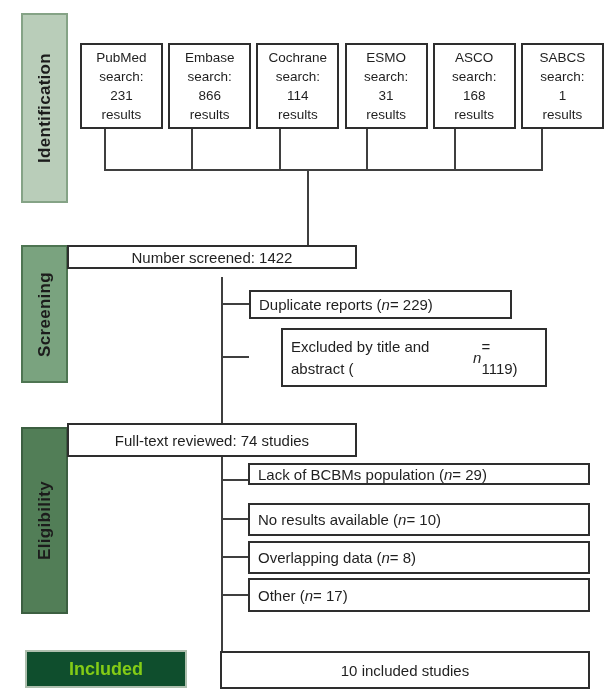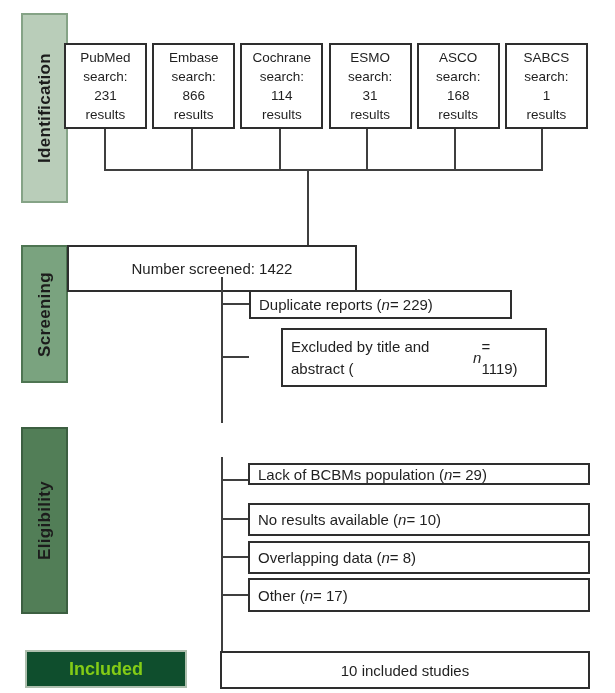--- a/index.html
+++ b/index.html
@@ -55,21 +55,21 @@
     border: 2px solid var(--box_border, #2e2e2e);
     font-size: 15px;
     display: flex;
     align-items: center;
   }
   .fbox.centered { justify-content: center; text-align: center; }
   .fbox.leftpad { padding-left: 8px; padding-right: 20px; }
   
   #source-row {
     position: absolute;
-    left: 64px; top: 43px; width: 524px; height: 86px;
+    left: 80px; top: 43px; width: 524px; height: 86px;
     display: flex; justify-content: space-between;
   }
   .source-box {
     box-sizing: border-box;
     width: 83px; height: 86px;
     background: #ffffff;
     border: 2px solid var(--box_border, #2e2e2e);
     display: flex; align-items: center; justify-content: center;
     text-align: center;
     font-size: 13.5px;
@@ -131,29 +131,30 @@
   <div class="line" style="left:104px; top:129px; width:2px; height:42px;"></div>
   <div class="line" style="left:191px; top:129px; width:2px; height:42px;"></div>
   <div class="line" style="left:279px; top:129px; width:2px; height:42px;"></div>
   <div class="line" style="left:366px; top:129px; width:2px; height:42px;"></div>
   <div class="line" style="left:454px; top:129px; width:2px; height:42px;"></div>
   <div class="line" style="left:541px; top:129px; width:2px; height:42px;"></div>
 
   <div class="line" style="left:104px; top:169px; width:439px; height:2px;"></div>
   <div class="line" style="left:307px; top:169px; width:2px; height:76px;"></div>
 
-  <div class="fbox centered" style="left:67px; top:245px; width:290px; height:47px;">Number screened: 1422</div>
+  <div class="fbox centered" style="left:67px; top:245px; width:290px; height:24px;">Number screened: 1422</div>
 
   <div class="line" style="left:221px; top:277px; width:2px; height:146px;"></div>
   <div class="line" style="left:221px; top:303px; width:28px; height:2px;"></div>
   <div class="line" style="left:221px; top:356px; width:28px; height:2px;"></div>
 
   <div class="fbox leftpad" style="left:249px; top:290px; width:263px; height:29px;">Duplicate reports (<i>n</i> = 229)</div>
   <div class="fbox leftpad" style="left:249px; top:328px; width:266px; height:59px; line-height:1.45;margin-left:32px;">Excluded by title and abstract (<i>n</i> = 1119)</div>
 
+  <div class="fbox centered" style="left:67px; top:423px; width:290px; height:34px;">Full-text reviewed: 74 studies</div>
 
   <div class="line" style="left:221px; top:457px; width:2px; height:194px;"></div>
   <div class="line" style="left:221px; top:479px; width:27px; height:2px;"></div>
   <div class="line" style="left:221px; top:518px; width:27px; height:2px;"></div>
   <div class="line" style="left:221px; top:556px; width:27px; height:2px;"></div>
   <div class="line" style="left:221px; top:594px; width:27px; height:2px;"></div>
 
   <div class="fbox leftpad" style="left:248px; top:463px; width:342px; height:22px;">Lack of BCBMs population (<i>n</i> = 29)</div>
   <div class="fbox leftpad" style="left:248px; top:503px; width:342px; height:33px;">No results available (<i>n</i> = 10)</div>
   <div class="fbox leftpad" style="left:248px; top:541px; width:342px; height:33px;">Overlapping data (<i>n</i> = 8)</div>

